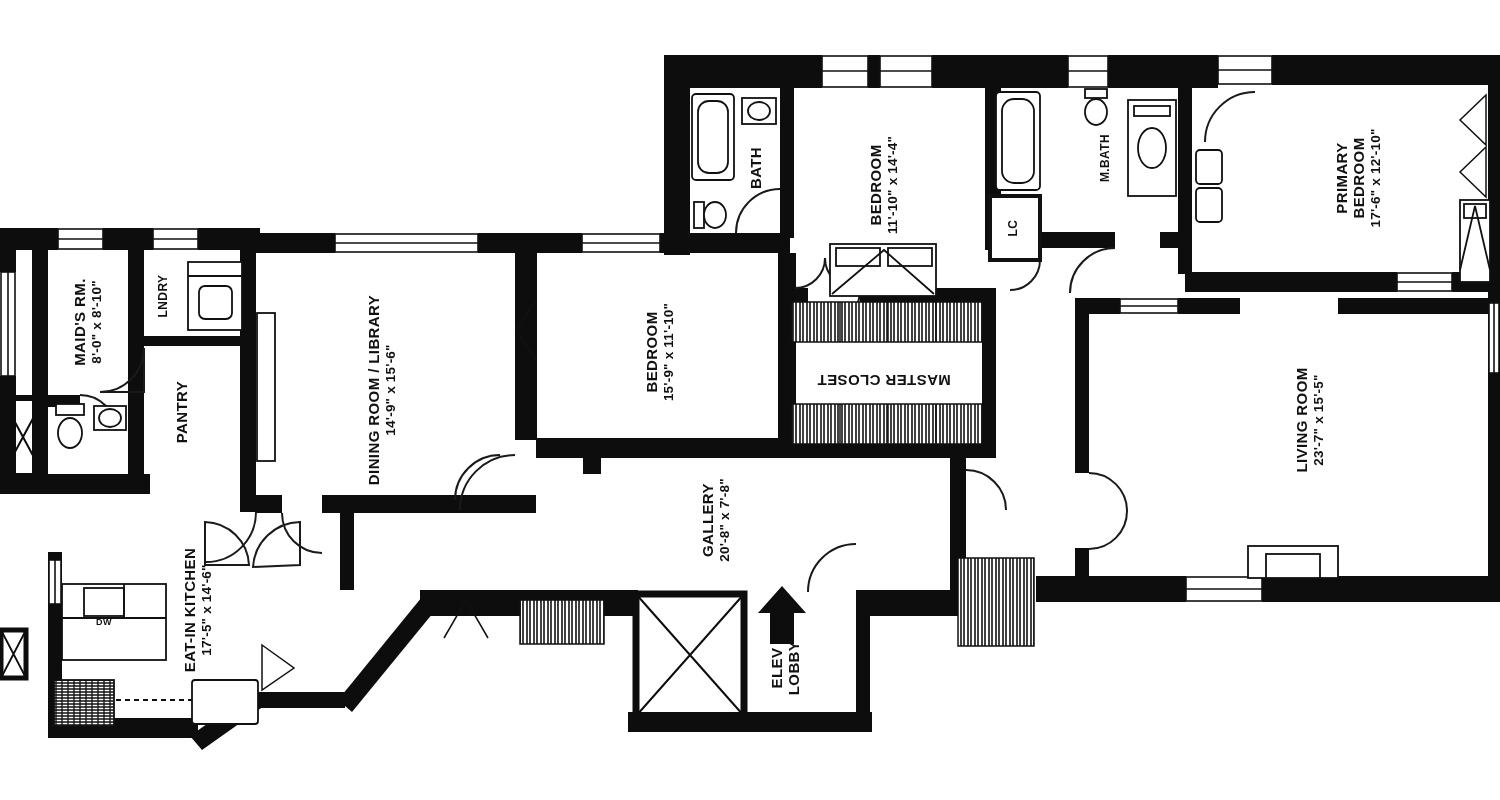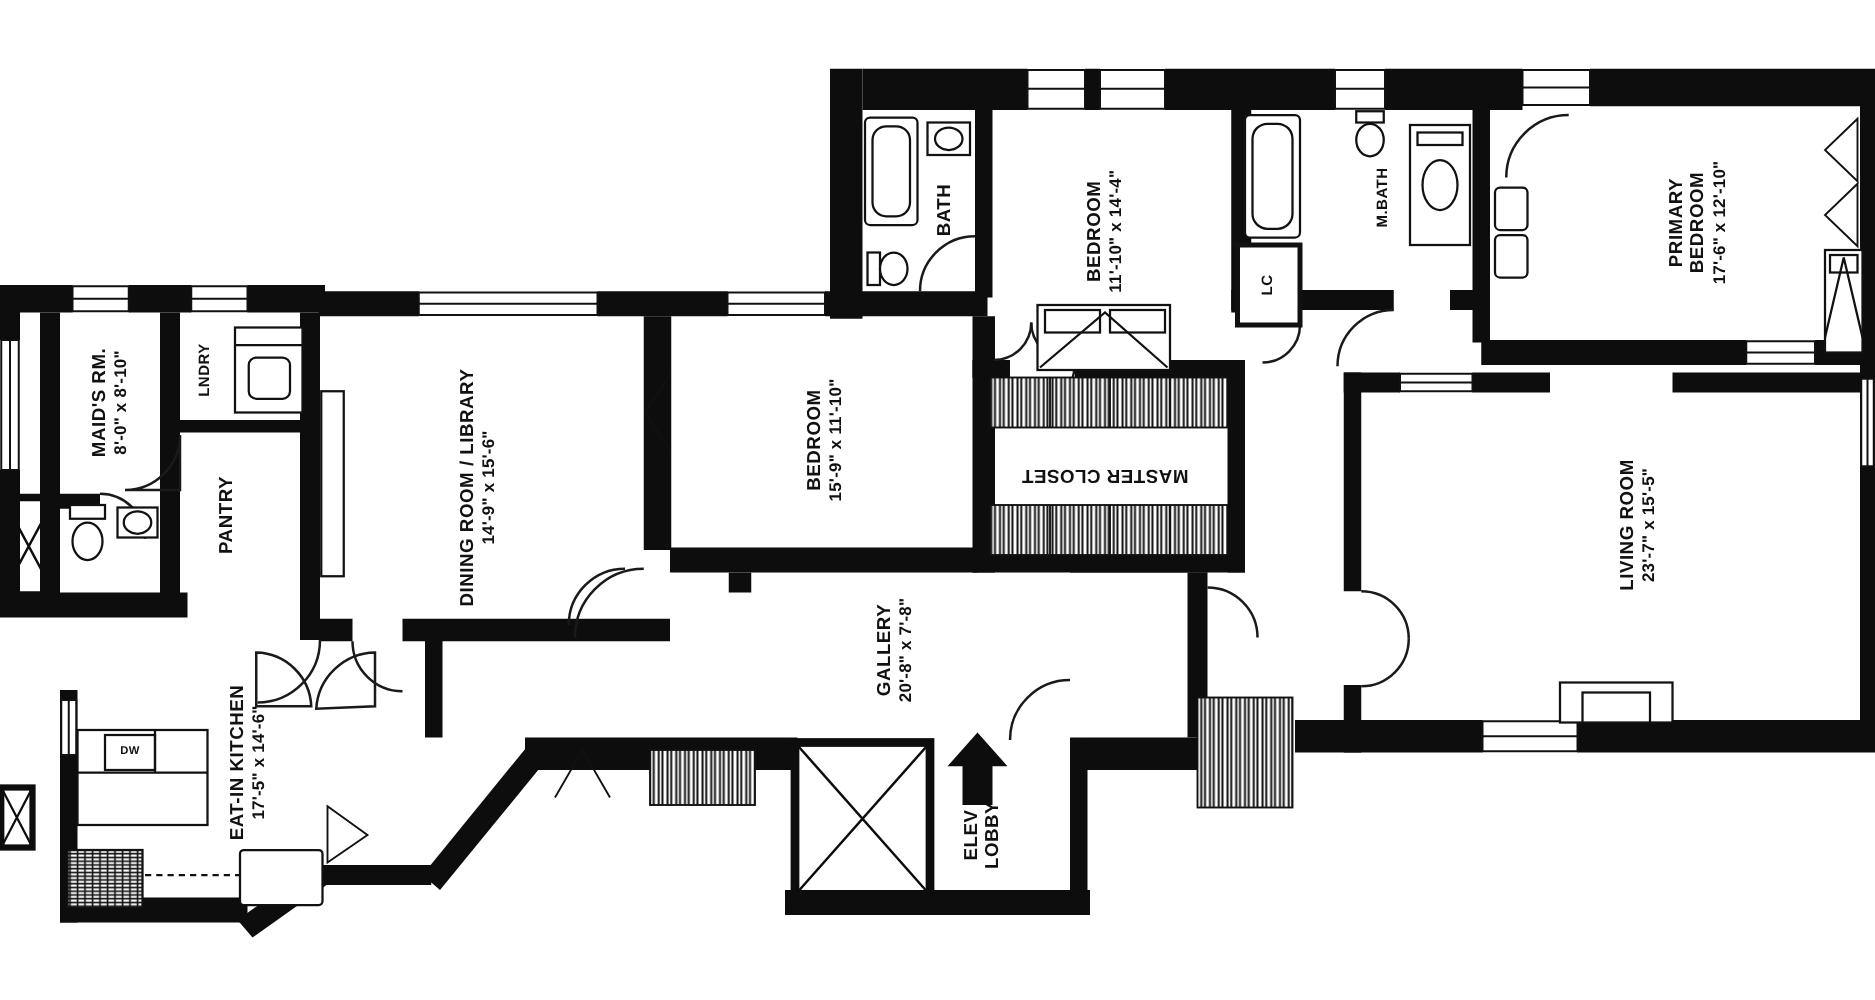--- a/index.html
+++ b/index.html
@@ -359,17 +359,17 @@
   <span class="dm">20'-8" x 7'-8"</span>
 </div>
 <div class="lbl" style="left:786px;top:668px">
   <span class="nm">ELEV</span>
   <span class="nm">LOBBY</span>
 </div>
 <div class="lbl" style="left:198px;top:610px">
   <span class="nm">EAT-IN KITCHEN</span>
   <span class="dm">17'-5" x 14'-6"</span>
 </div>
-<div class="lbl r0 tiny" style="left:104px;top:600px">
+<div class="lbl r0 tiny" style="left:104px;top:622px">
   <span class="nm">DW</span>
 </div>
 
 </div>
 
 </body></html>

